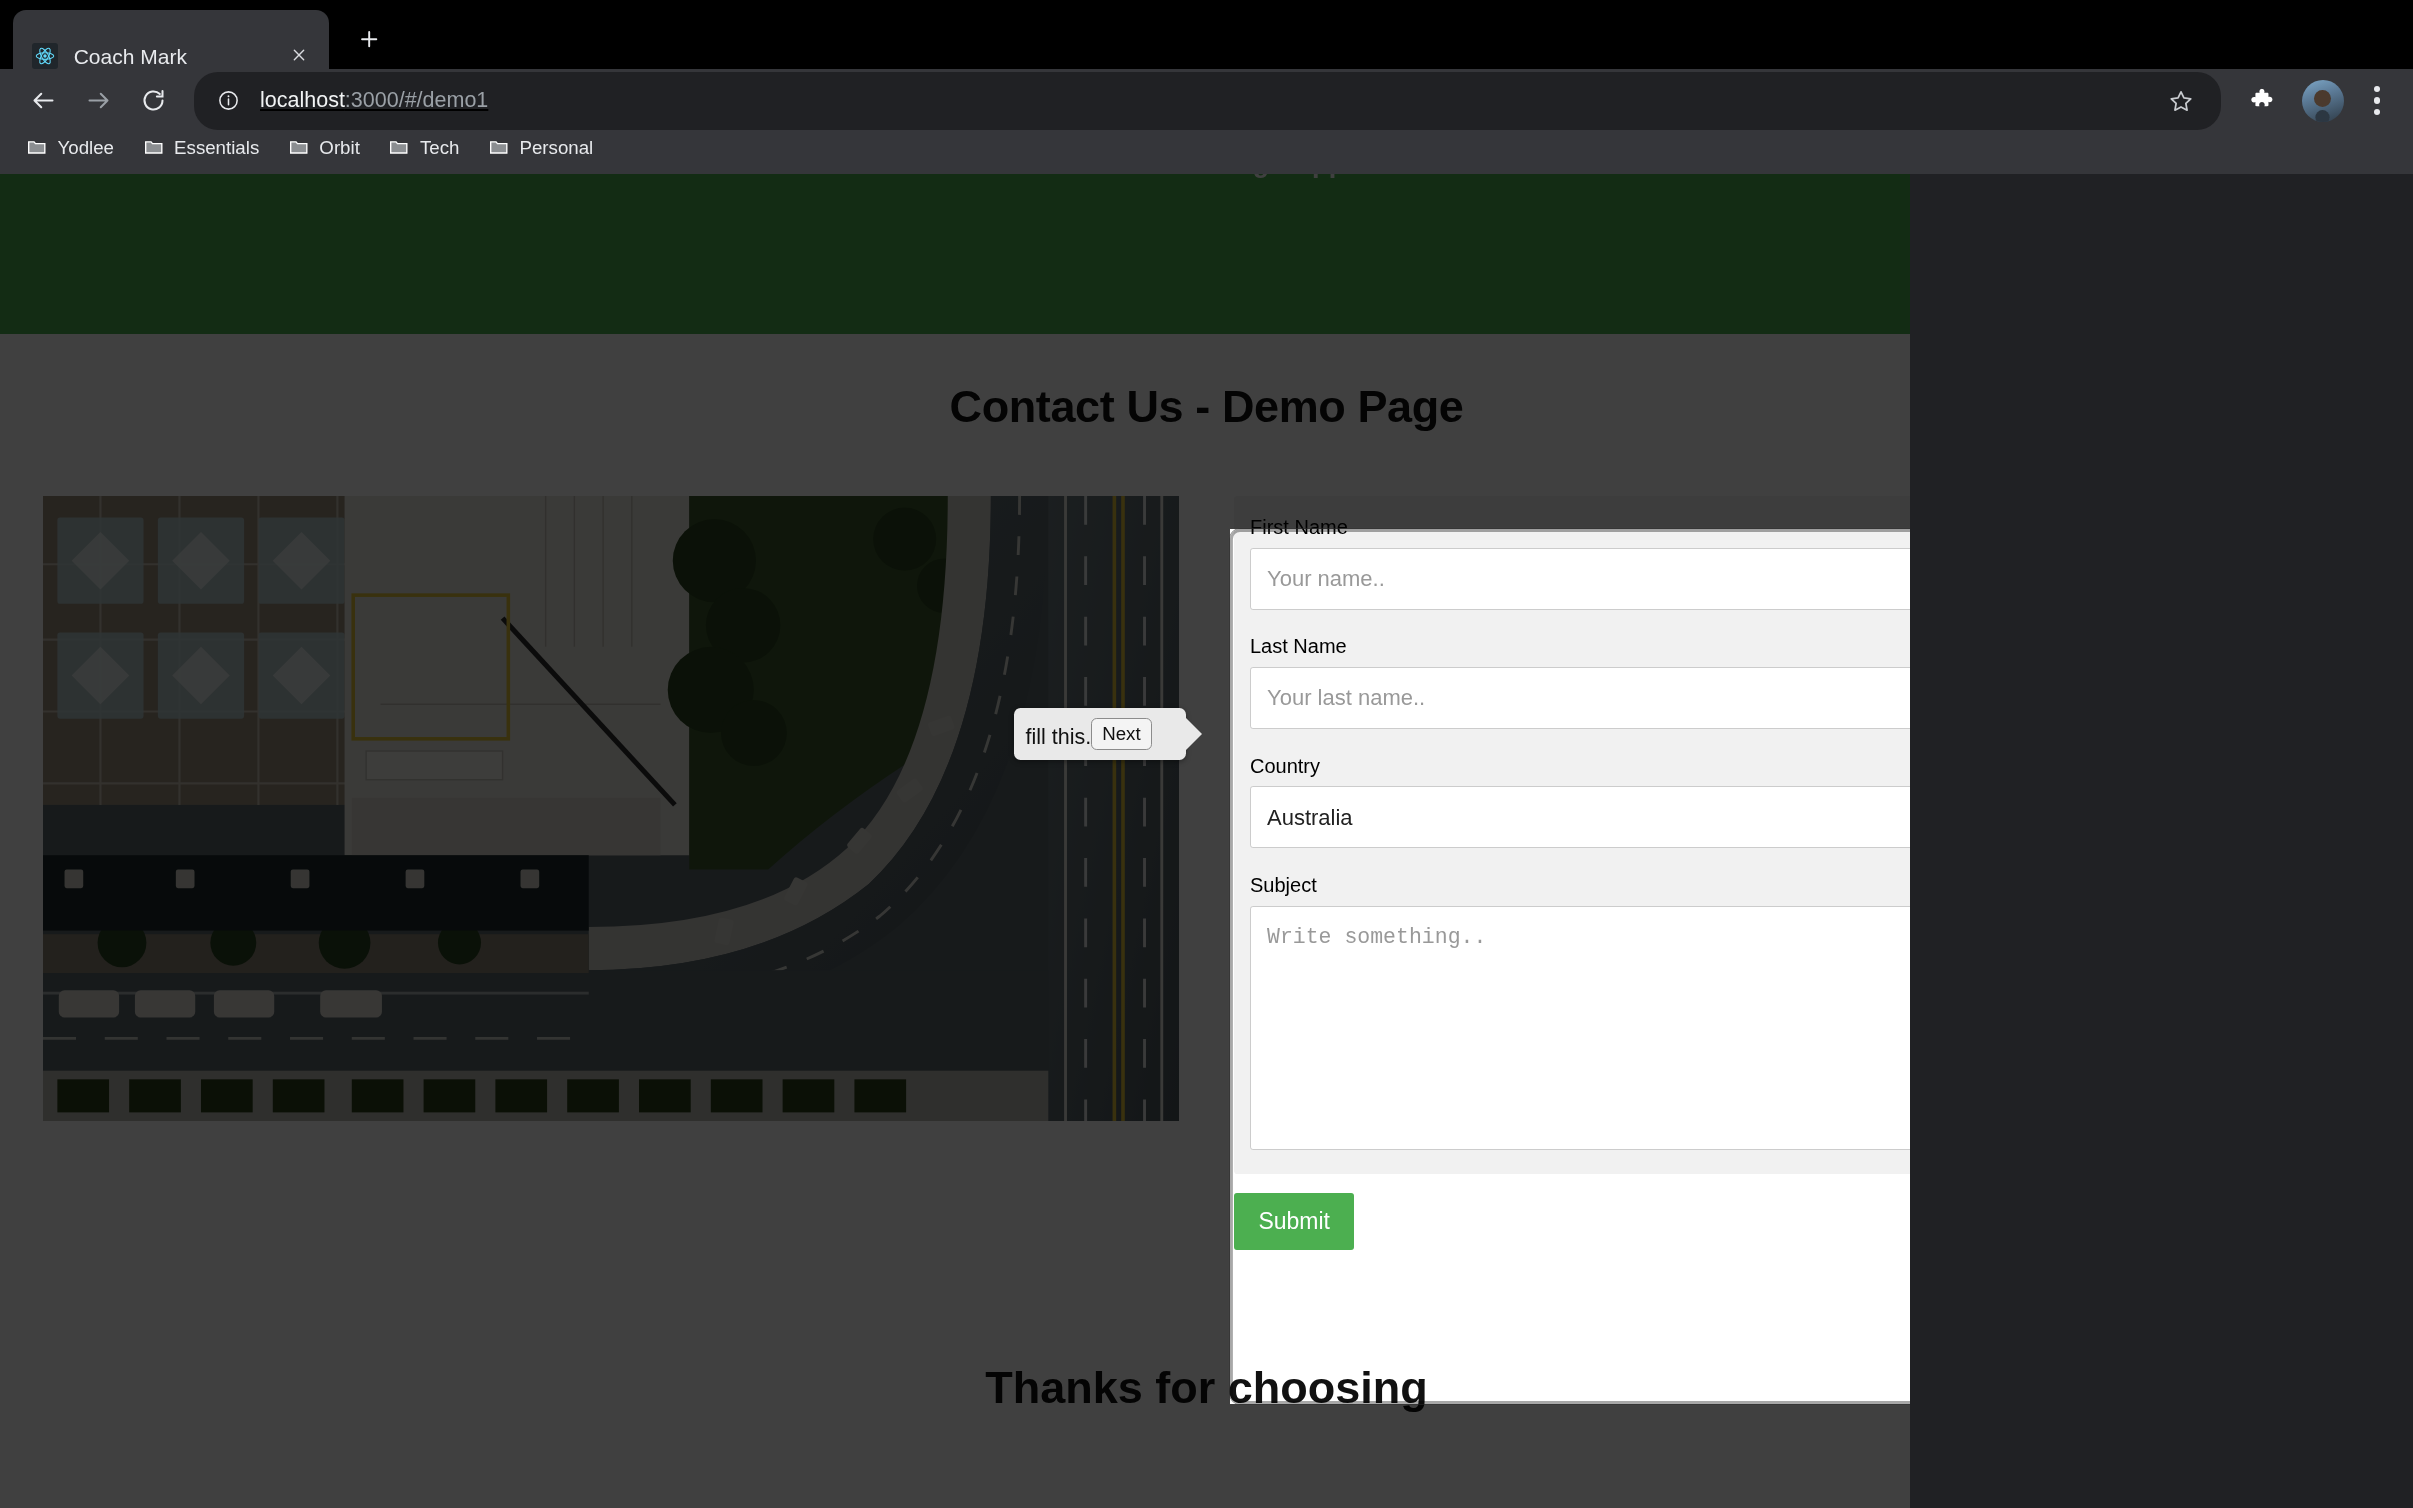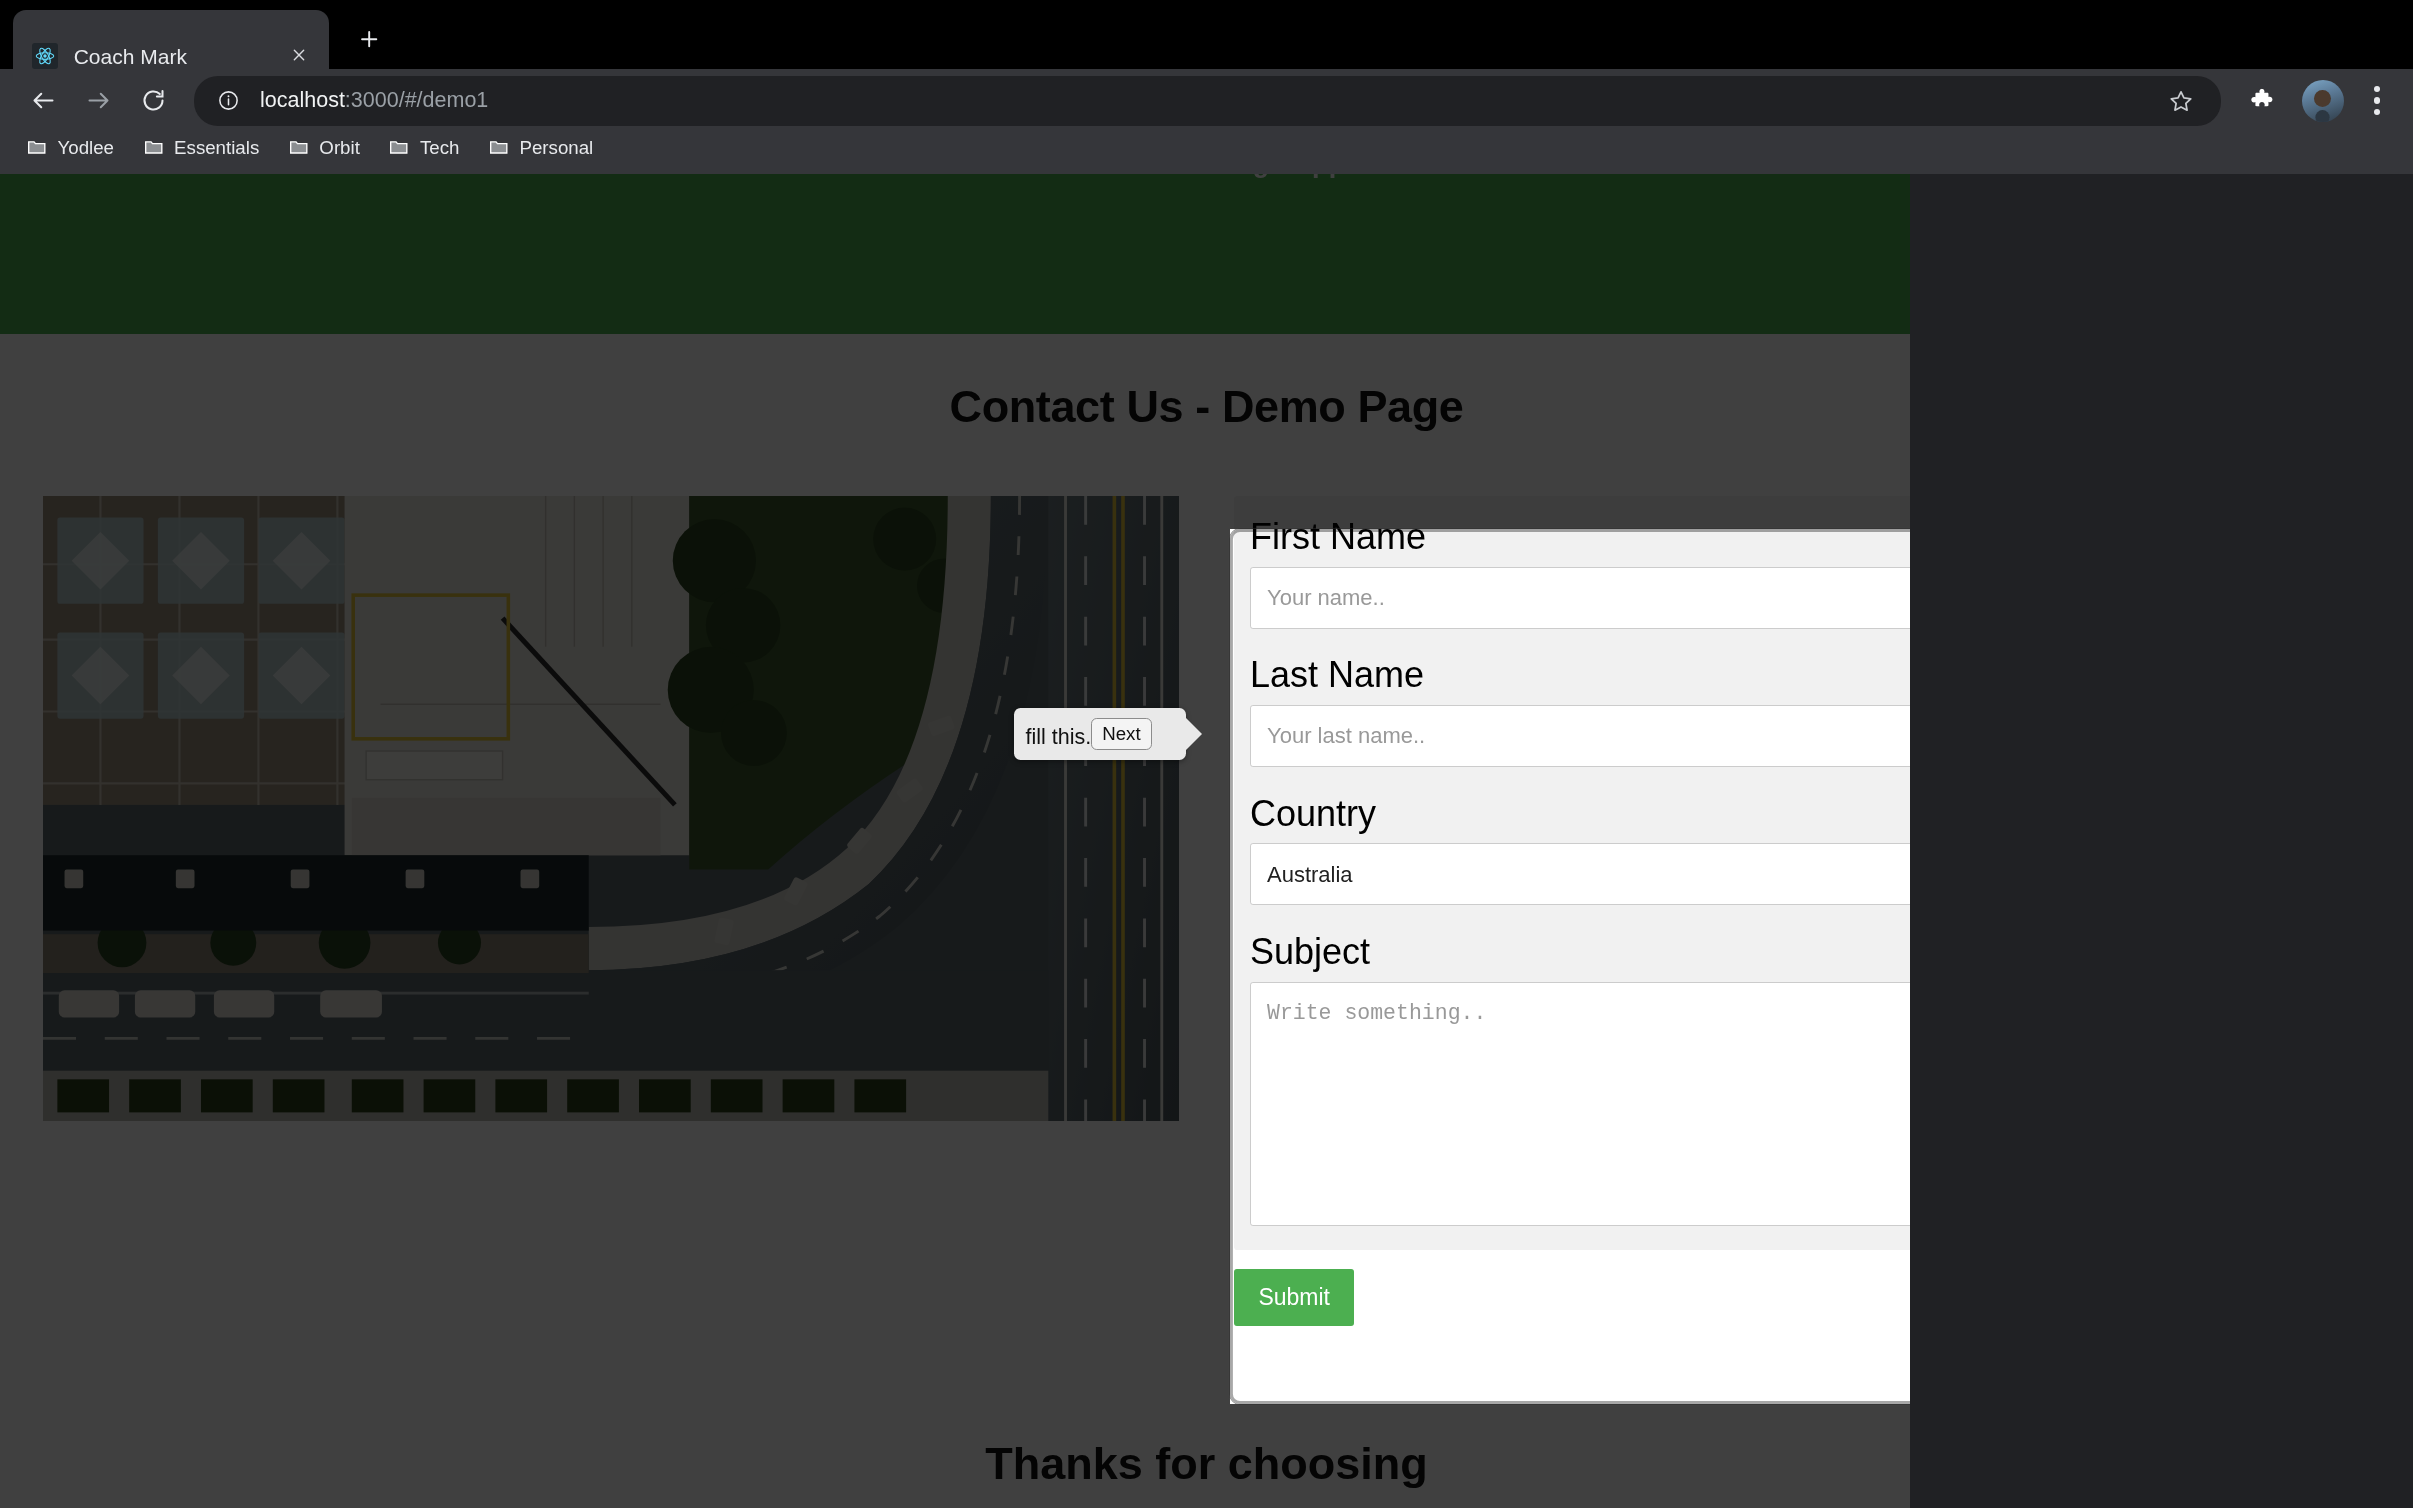--- a/index.html
+++ b/index.html
@@ -70,29 +70,30 @@
     padding: 0 16px;
   }
   .navbtn {
     width: 55px; height: 55px;
     display: flex; align-items: center; justify-content: center;
     color: #e8eaed;
     flex: 0 0 auto;
   }
   .omnibox {
     flex: 1 1 auto;
-    height: 50px;
+    height: 58px;
     background: #202124;
     border-radius: 24px;
     display: flex;
     align-items: center;
     padding: 4px 20px;
     margin-left: 13px;
     margin-right: 4.3px;
     min-width: 0;
+    text-decoration: underline;
   }
   .omni-info {
     width: 29px; height: 29px;
     flex: 0 0 auto;
     margin-right: 17px;
     display: flex; align-items: center; justify-content: center;
   }
   .omni-url {
     color: #f1f3f4;
     font-size: 21.5px;
@@ -236,21 +237,21 @@
 
   .form-col { flex: 1 1 auto; position: relative; }
 
   .contact-form {
     background: #f1f1f1;
     padding: 14.4px 16px 24.4px 16px;
     border-radius: 3.6px;
   }
   .contact-form label {
     display: block;
-    font-size: 36px;
+    font-size: 20px;
     color: #000000;
     padding-bottom: 8.6px;
     padding-top: 5.7px;
   }
   .contact-form input[type=text],
   .contact-form select,
   .contact-form textarea {
     width: 100%;
     padding: 17px 16px;
     border: 0.7px solid #cccccc;

